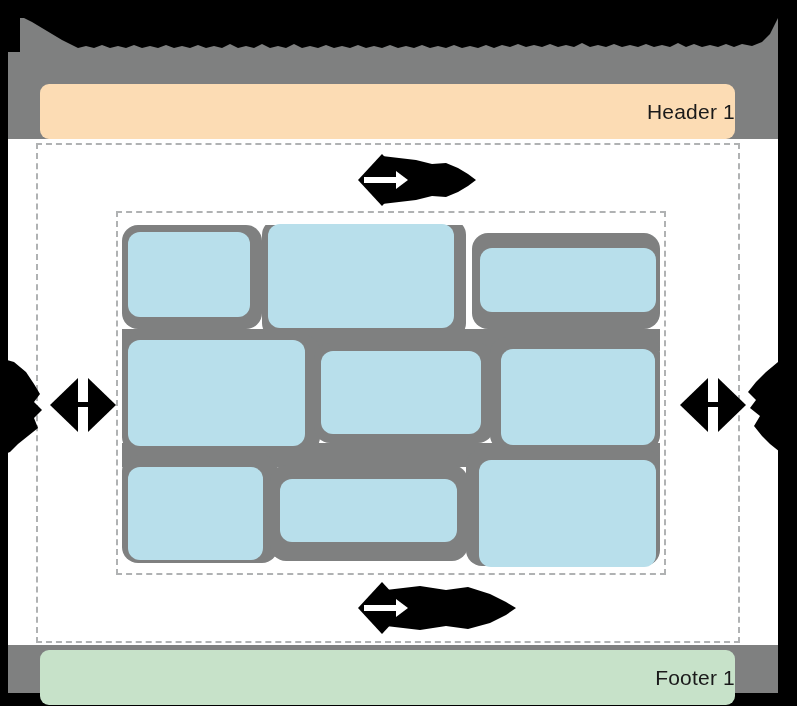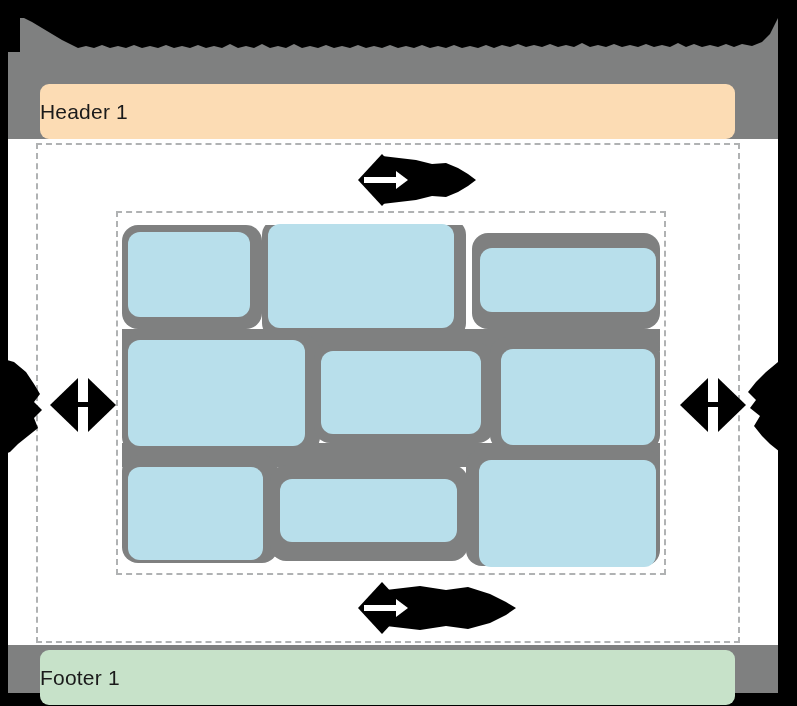--- a/index.html
+++ b/index.html
@@ -56,21 +56,21 @@
     width: 797px;
     height: 52px;
     pointer-events: none;
   }
 
   
   .pill {
     position: absolute;
     display: flex;
     align-items: center;
-    justify-content: flex-start;
+    justify-content: flex-end;
     border-radius: 9px;
     font-size: 21px;
     color: #1a1a1a;
     letter-spacing: 0.2px;
   }
   .header-pill {
     left: 40px;
     top: 84px;
     width: 695px;
     height: 55px;

